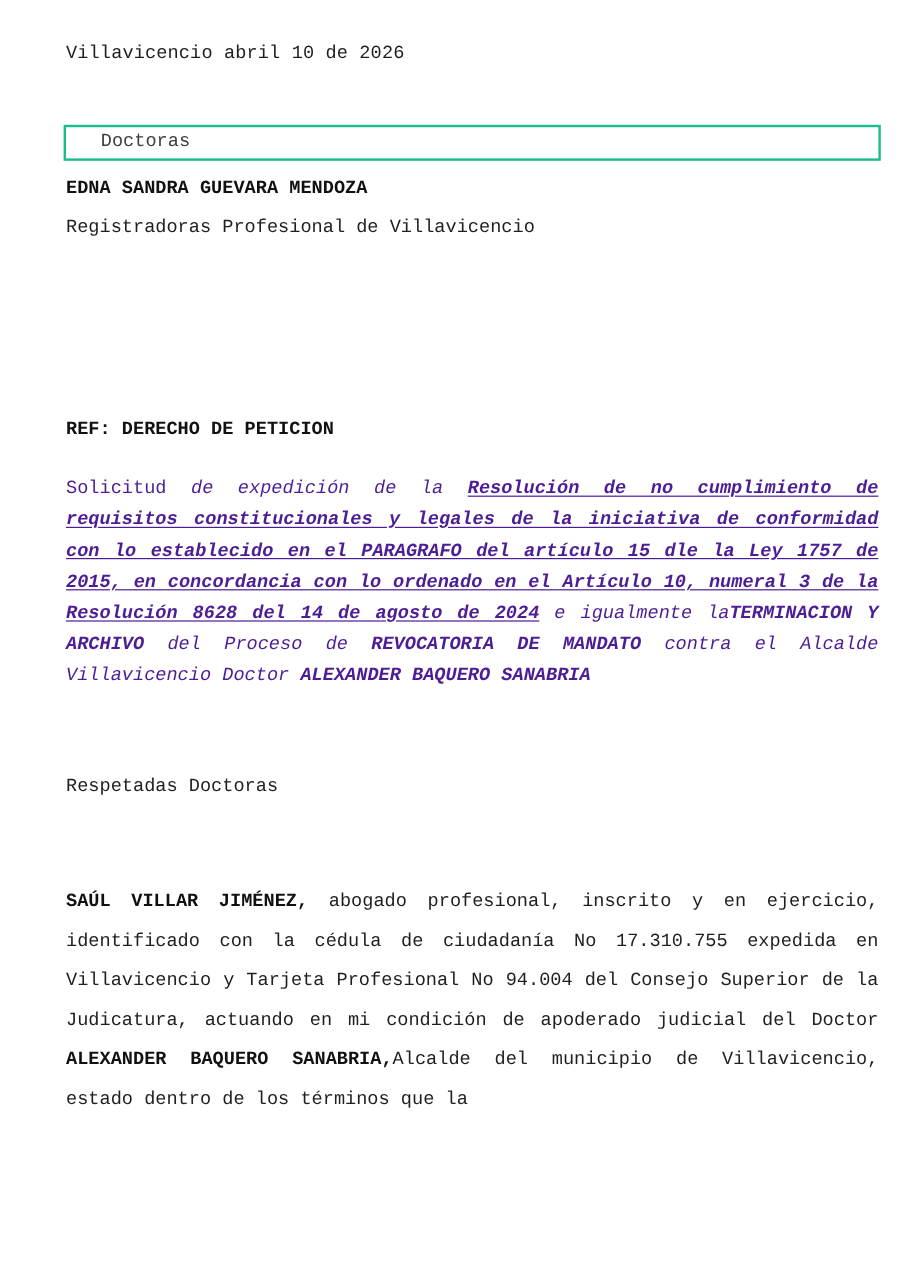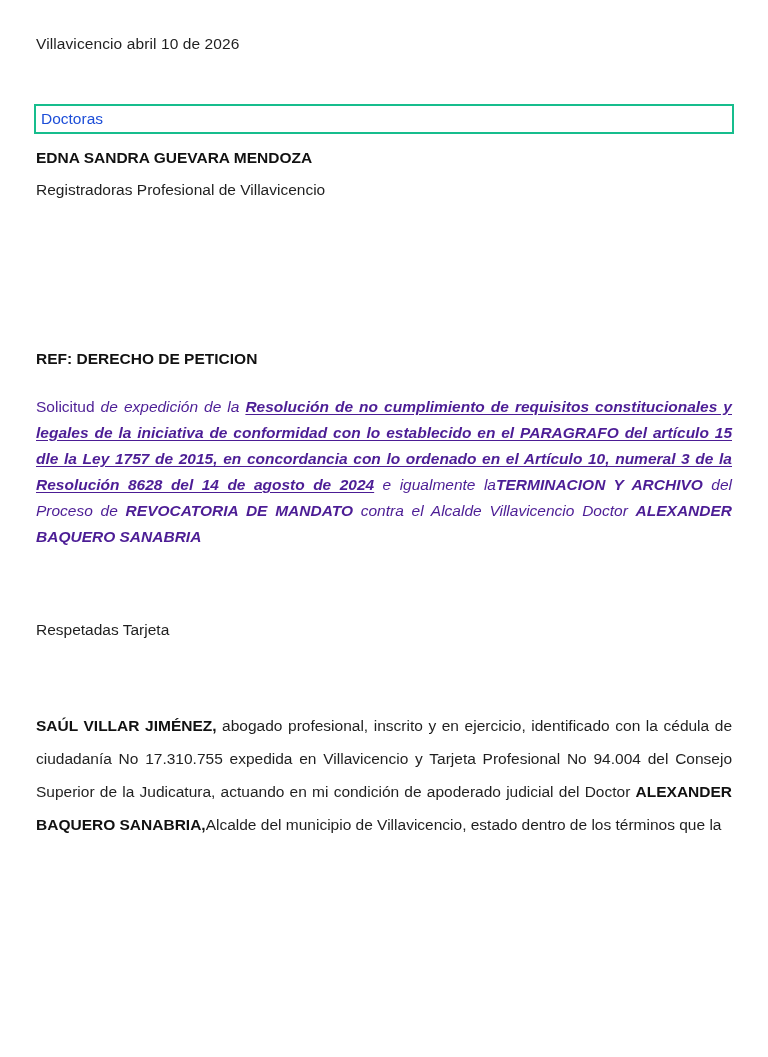--- a/index.html
+++ b/index.html
@@ -13,21 +13,22 @@
     font-family: "Liberation Sans", sans-serif;
     color: #1a1a1a;
     position: relative;
     overflow: hidden;
   }
   .page {
     position: relative;
     width: 768px;
     height: 1057px;
     box-sizing: border-box;
-    padding: 30px 36px 0 36px;
+    padding: 30px 36px 0 55px;
+    font-family: Liberation Mono, monospace;
   }
   .date-line {
     font-size: 15.5px;
     line-height: 20px;
     letter-spacing: 0.1px;
     color: #1f1f1f;
     margin: 0 0 0 0;
     padding-top: 4px;
   }
   .spacer-1 { height: 50px; }
@@ -35,22 +36,23 @@
   .highlight-box {
     border: 2.5px solid #17bd8d;
     box-sizing: border-box;
     padding: 3px 0 4px 0;
     margin-left: -2px;
     margin-right: -2px;
   }
   .highlight-box .addressee-intro {
     font-size: 15.5px;
     line-height: 19px;
-    color: #1d4ed8;
+    color: #404040;
     padding-left: 5px;
+    margin-left: 24px;
   }
 
   .recipient {
     font-size: 15.5px;
     font-weight: bold;
     line-height: 19px;
     color: #111;
     margin-top: 14px;
   }
   .recipient.second {
@@ -125,21 +127,21 @@
   <div class="spacer-2"></div>
 
   <div class="ref-line">REF: DERECHO DE PETICION</div>
 
   <div class="body-block">
     <span>Solicitud</span><span class="it"> de expedición de la </span><span class="u-it">Resolución de no cumplimiento de requisitos constitucionales y legales de la iniciativa de conformidad con lo establecido en el PARAGRAFO del artículo 15 dle la Ley 1757 de 2015, en concordancia con lo ordenado en el Artículo 10, numeral 3 de la Resolución 8628 del 14 de agosto de 2024</span><span class="it"> e igualmente la</span><span class="it-b">TERMINACION Y ARCHIVO</span><span class="it"> del Proceso de </span><span class="it-b">REVOCATORIA DE MANDATO</span><span class="it"> contra el Alcalde Villavicencio Doctor </span><span class="it-b">ALEXANDER BAQUERO SANABRIA</span>
   </div>
 
   <div class="spacer-3"></div>
 
-  <div class="greeting">Respetadas Tarjeta</div>
+  <div class="greeting">Respetadas Doctoras</div>
 
   <div class="spacer-4"></div>
 
   <div class="para">
     <b>SAÚL VILLAR JIMÉNEZ,</b><span> abogado profesional, inscrito y en ejercicio, identificado con la cédula de ciudadanía No 17.310.755 expedida en Villavicencio y Tarjeta Profesional No 94.004 del Consejo Superior de la Judicatura, actuando en mi condición de apoderado judicial del Doctor </span><b>ALEXANDER BAQUERO SANABRIA,</b><span>Alcalde del municipio de Villavicencio, estado dentro de los términos que la</span>
   </div>
 
 </div>
 
 </body></html>

